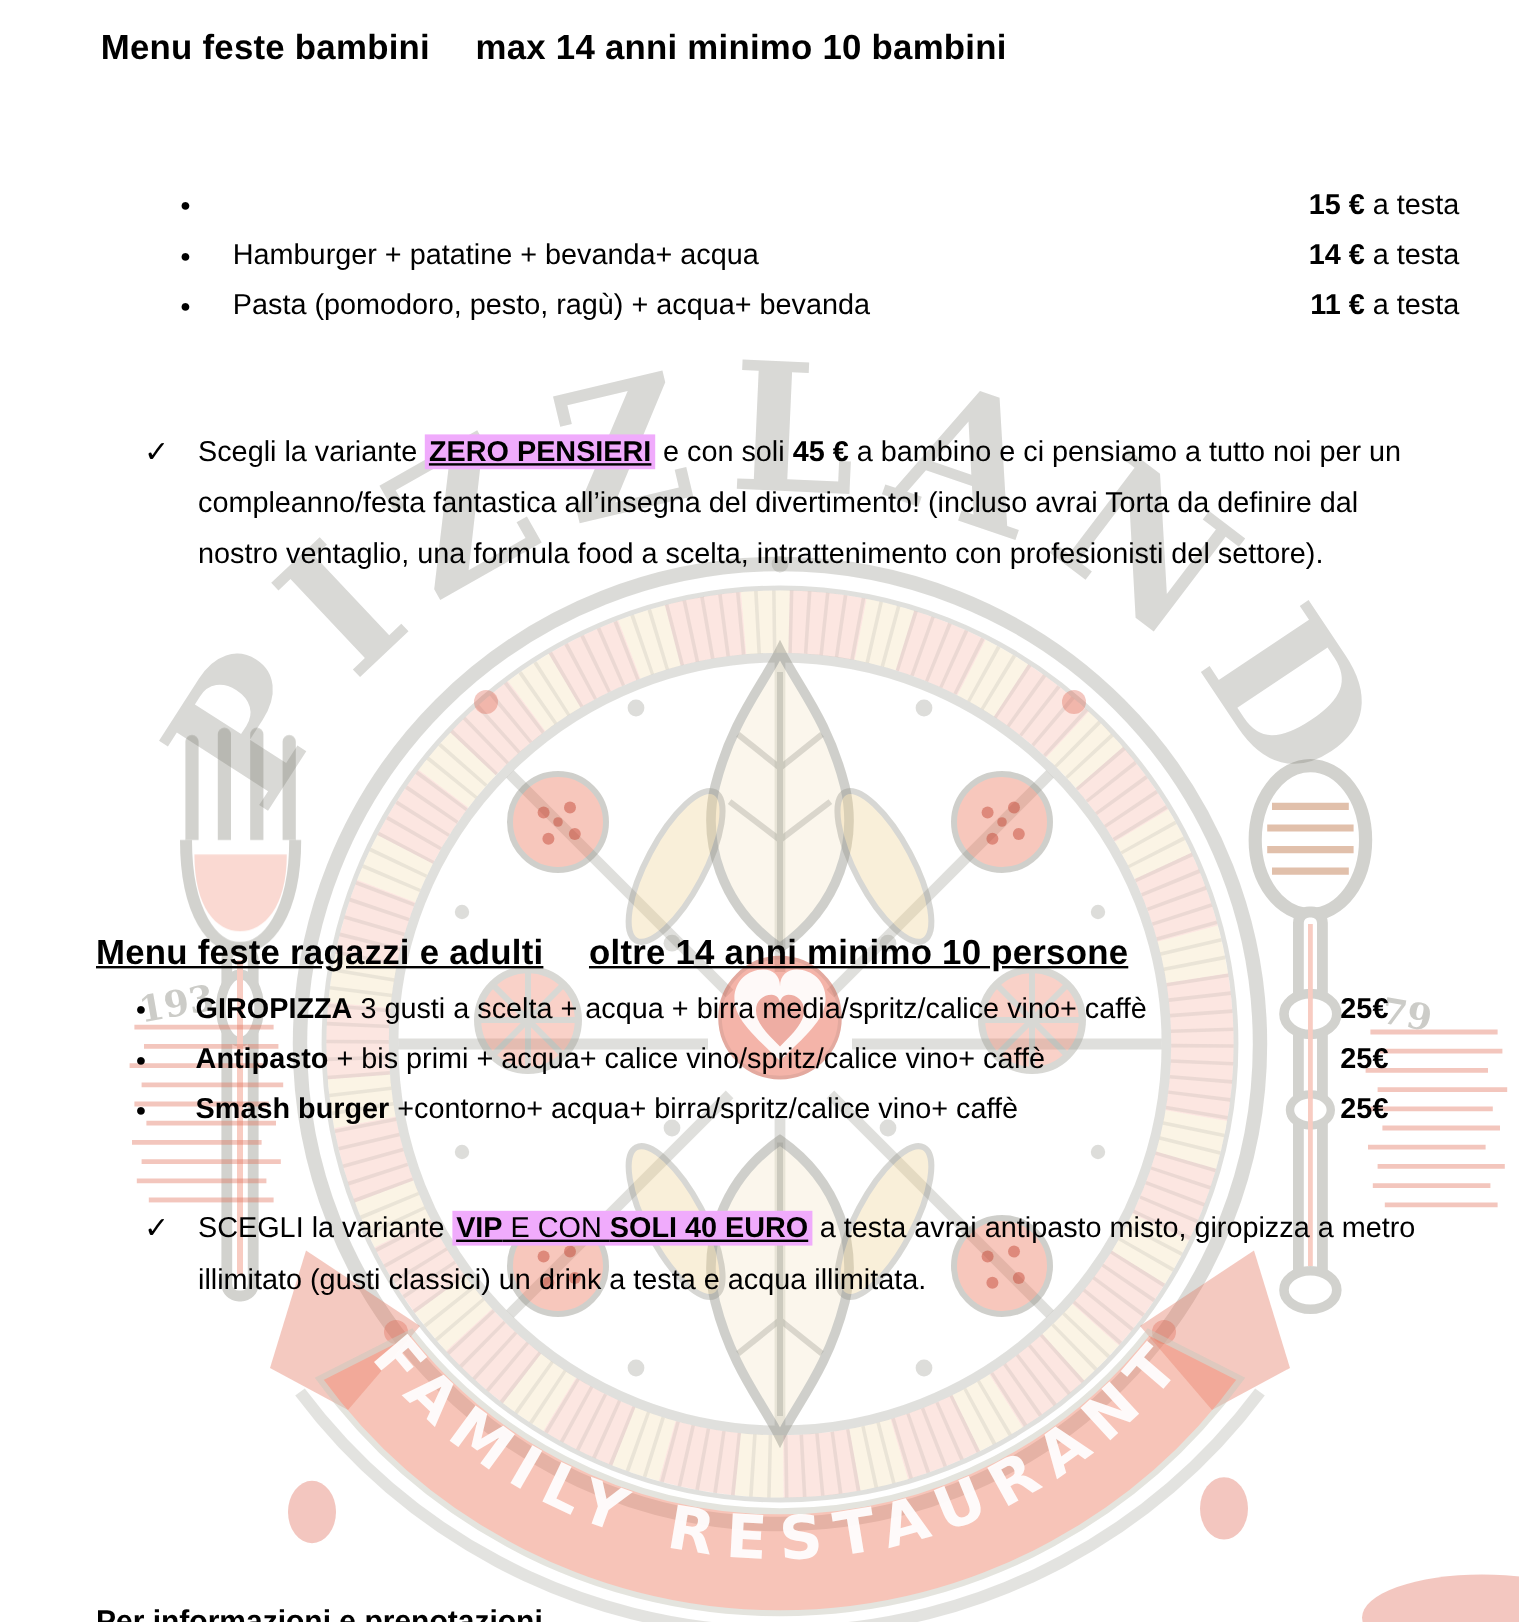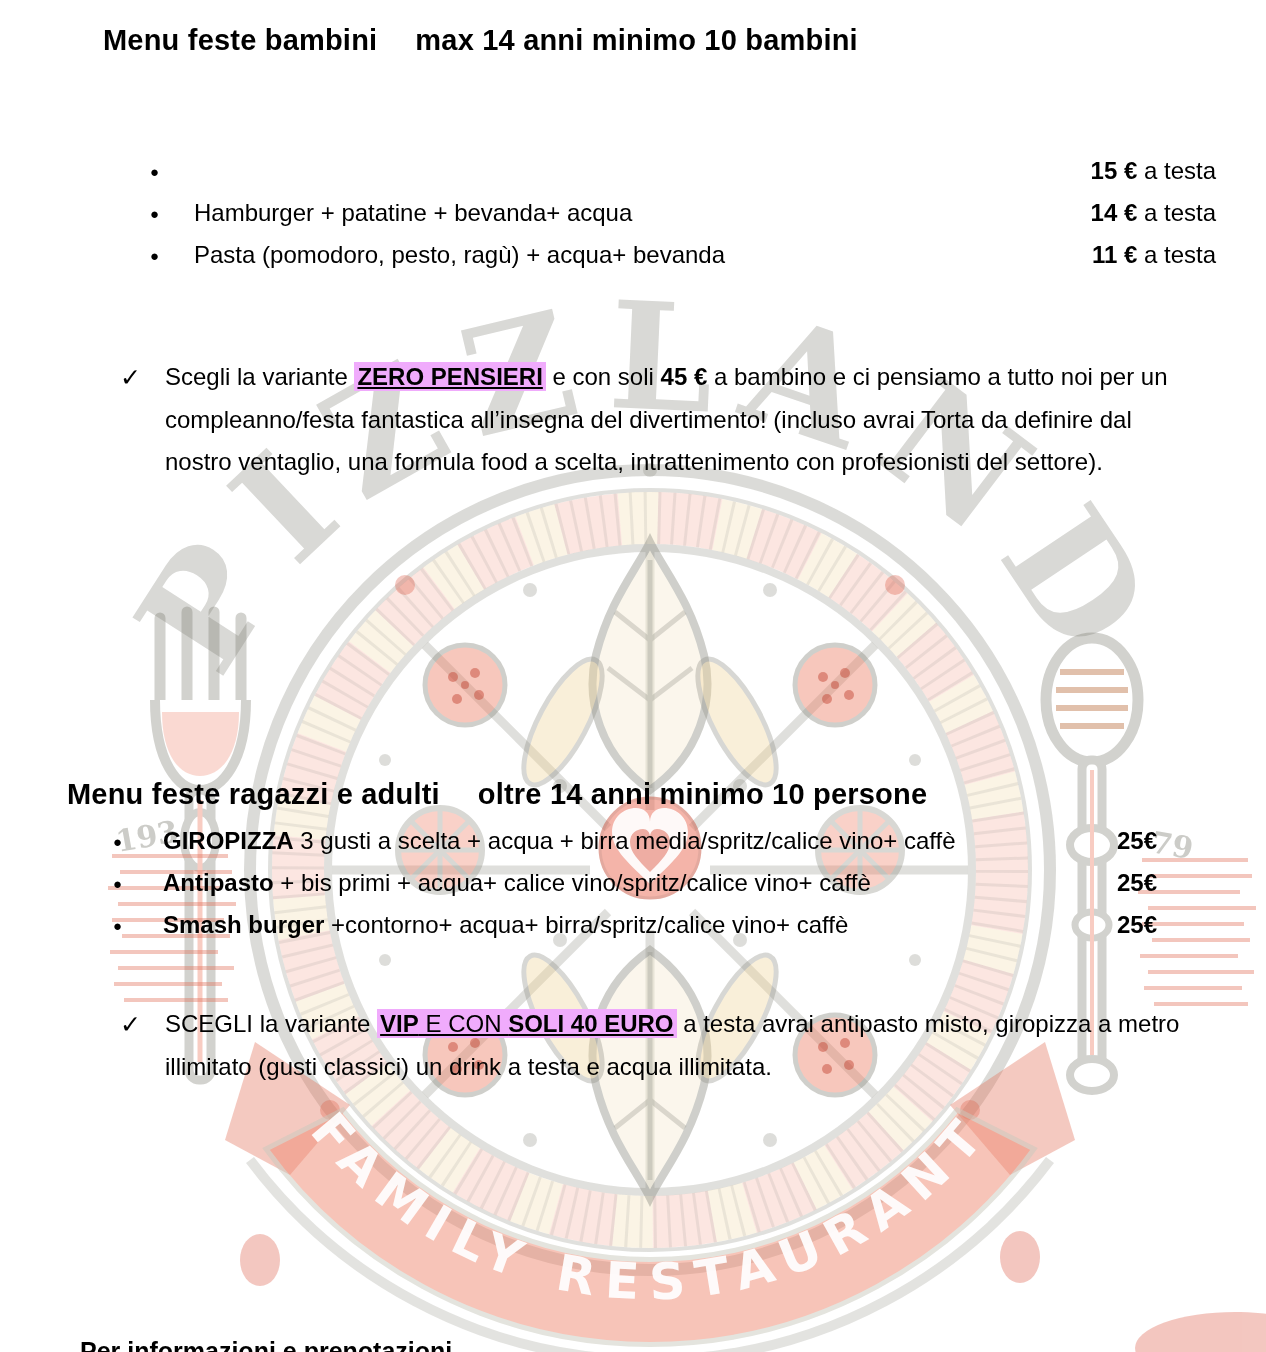--- a/index.html
+++ b/index.html
@@ -3,22 +3,22 @@
 <meta charset="utf-8">
 <style>
   html,body{margin:0;padding:0;background:#fff;}
   .page{position:relative;width:1266px;height:1352px;overflow:hidden;background:#ffffff;
         font-family:"Liberation Sans",sans-serif;color:#000;}
   .wm{position:absolute;left:0;top:0;width:1266px;height:1352px;pointer-events:none;}
   .content{position:absolute;left:0;top:0;width:1266px;height:1352px;}
 
   .h1{position:absolute;font-weight:700;font-size:29px;letter-spacing:.2px;white-space:nowrap;}
   .h1 .sub{margin-left:38px;}
-  .h1a{left:103px;top:24px;}
-  .h1b{left:67px;top:778px;}
+  .h1a{left:84px;top:24px;}
+  .h1b{left:80px;top:778px;text-decoration:underline;}
 
   .mlist{position:absolute;}
   .mlist1{left:150px;top:150px;width:1066px;}
   .mlist2{left:113px;top:820px;width:1044px;}
   .mrow{display:flex;justify-content:space-between;align-items:baseline;height:42px;line-height:42px;font-size:24px;white-space:nowrap;}
   .mrow .bullet{display:inline-block;width:44px;text-align:left;font-size:22px;}
   .mrow .bullet::before{content:"●";font-size:15px;vertical-align:2px;}
   .mlist2 .mrow .bullet{width:50px;}
   .mtext{flex:1;}
   .mprice{font-weight:700;margin-left:20px;}

